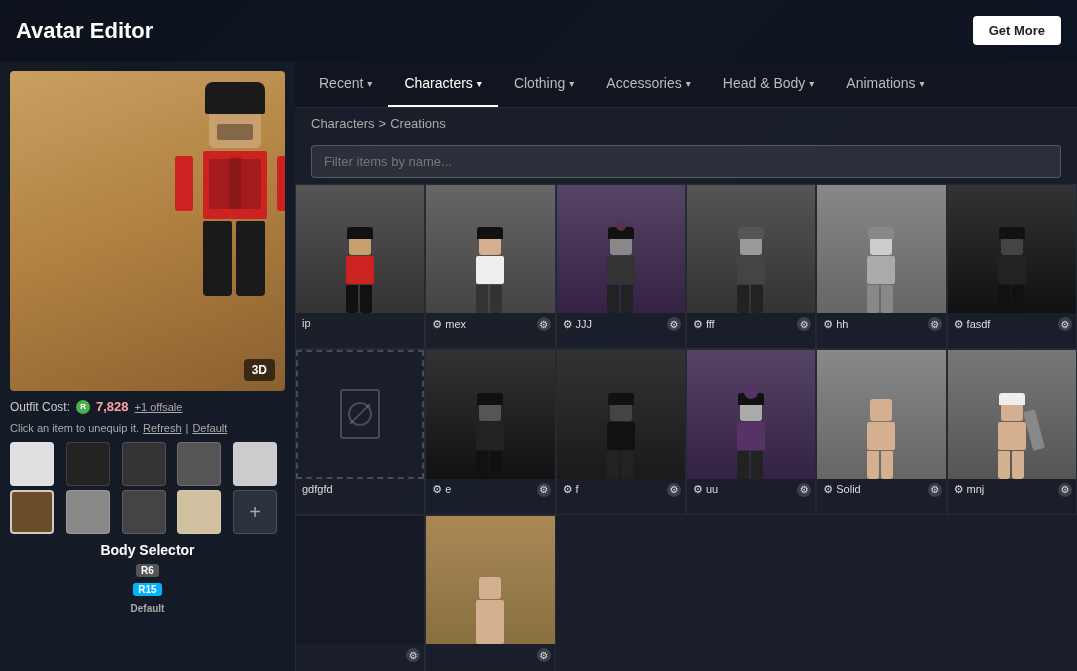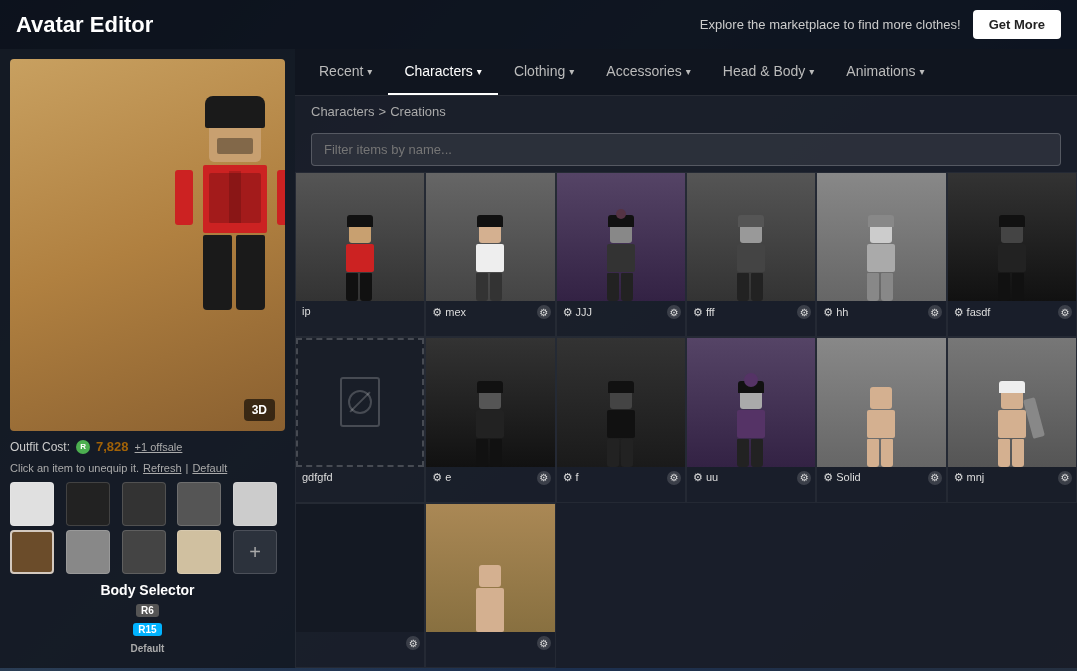--- a/index.html
+++ b/index.html
@@ -17,21 +17,21 @@
       inset: 0;
       background: linear-gradient(135deg, #1a2535 0%, #2a3d55 40%, #1c3050 70%, #253040 100%);
       z-index: 0;
     }
     .top-bar {
       position: relative;
       z-index: 10;
       display: flex;
       align-items: center;
       justify-content: space-between;
-      padding: 10px 16px;
+      padding: 16px 16px;
       background: rgba(10,15,25,0.85);
     }
     .app-title {
       font-size: 22px;
       font-weight: 800;
       color: #fff;
     }
     .top-bar-right {
       display: flex;
       align-items: center;
@@ -62,21 +62,21 @@
       width: 295px;
       background: rgba(20,25,35,0.92);
       display: flex;
       flex-direction: column;
       padding: 10px;
       gap: 8px;
       flex-shrink: 0;
     }
     .avatar-preview {
       width: 100%;
-      height: 372px;
+      height: 320px;
       background: linear-gradient(160deg, #c8a060 0%, #b08040 50%, #8a6030 100%);
       border-radius: 4px;
       position: relative;
       display: flex;
       align-items: center;
       justify-content: center;
       overflow: hidden;
     }
     
     .roblox-body {
@@ -107,21 +107,21 @@
       width: 14px; height: 14px;
       border-radius: 50%;
       background: #4CAF50;
       display: inline-flex;
       align-items: center;
       justify-content: center;
       font-size: 8px;
       font-weight: bold;
       color: #fff;
     }
-    .cost-value { color: #a16207; font-weight: 600; font-size: 13px; }
+    .cost-value { color: #fca5a5; font-weight: 600; font-size: 13px; }
     .offsite-tag { color: #aaa; font-size: 11px; text-decoration: underline; }
     .currently-wearing-title {
       font-size: 16px;
       font-weight: 700;
       color: #fff;
     }
     .wearing-subtitle {
       font-size: 11px;
       color: #aaa;
       display: flex;
@@ -278,21 +278,20 @@
     .outfit-bg-gray { background: linear-gradient(180deg, #666 0%, #444 100%); }
   </style>
 </head>
 <body>
 
 <div class="bg-overlay"></div>
 
 <div class="top-bar">
   <span class="app-title">Avatar Editor</span>
   <div class="top-bar-right">
-    <span class="marketplace-text">Explore the marketplace to find more clothes!</span>
     <button class="get-more-btn">Get More</button>
   </div>
 </div>
 
 <div class="main-layout">
 
   <div class="left-panel">
 
     <div class="avatar-preview">
       <div class="roblox-body" style="position:relative; width:100px; height:250px;">

